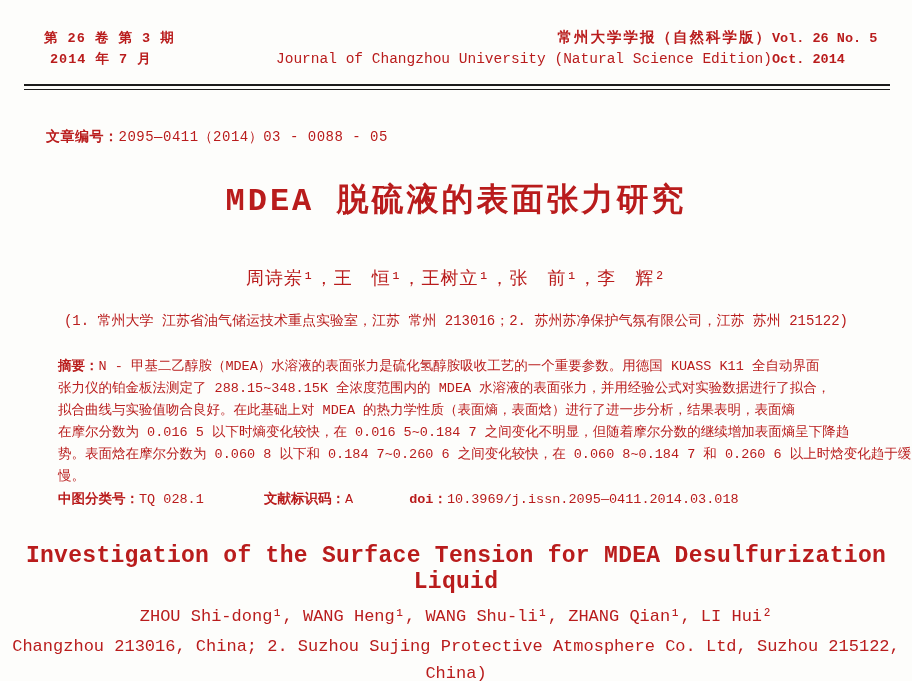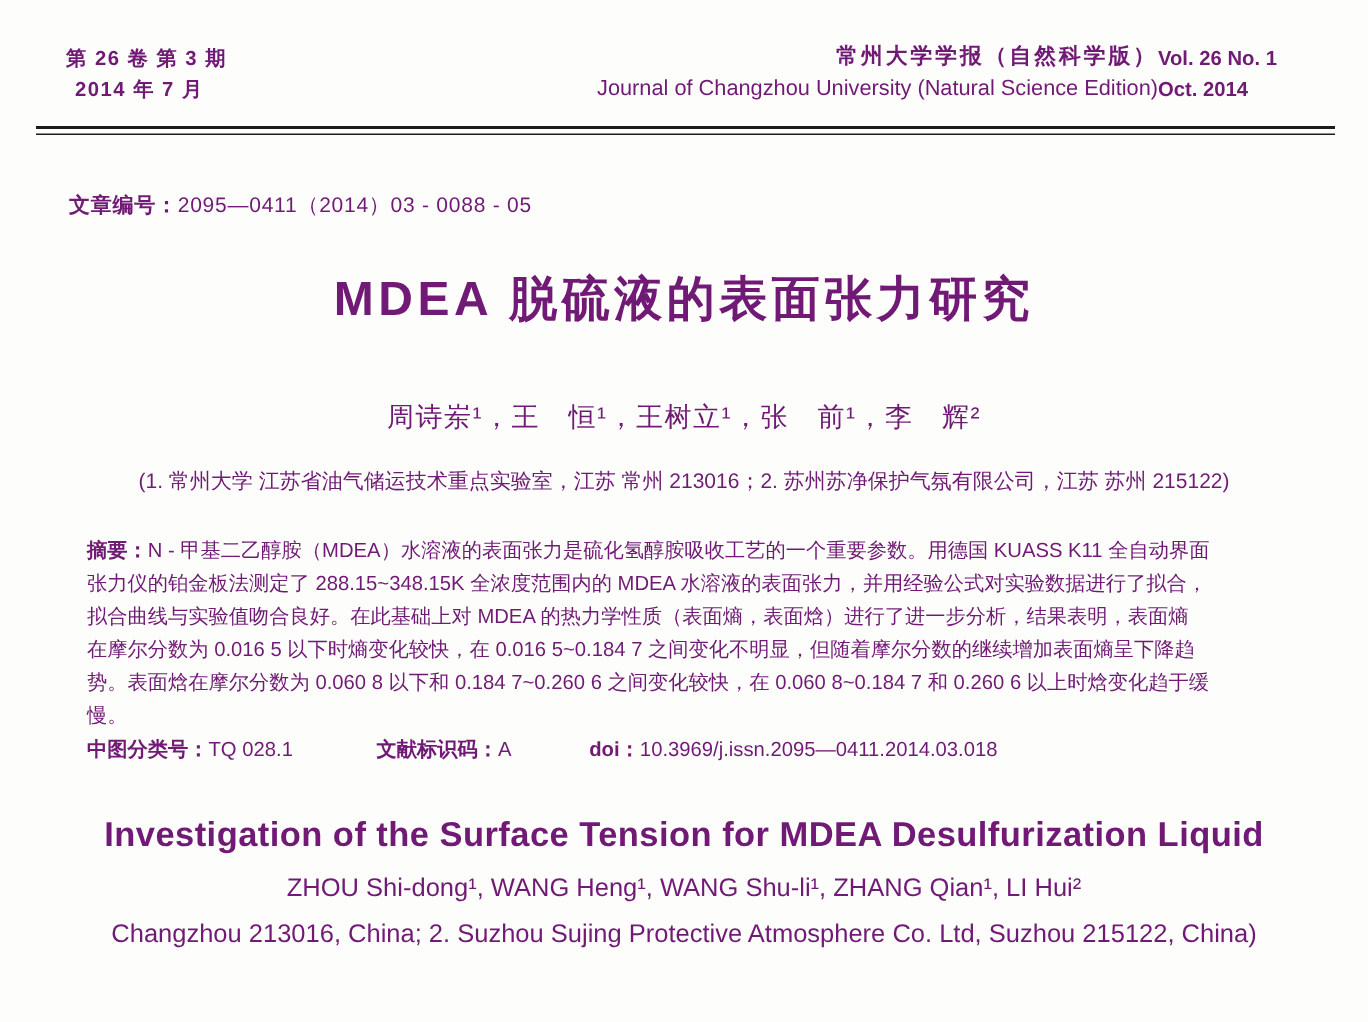--- a/index.html
+++ b/index.html
@@ -6,22 +6,22 @@
     margin: 0;
     padding: 0;
     background: #e8e8e6;
   }
   .page {
     position: relative;
     width: 912px;
     height: 681px;
     margin: 0 auto;
     background: #fdfdfb;
-    color: #701a75;
-    font-family: Liberation Sans, sans-serif;
+    color: #b91c1c;
+    font-family: Liberation Mono, monospace;
     overflow: hidden;
     box-sizing: border-box;
   }
   
   .journal-header {
     display: flex;
     align-items: flex-start;
     padding: 28px 30px 0 44px;
     box-sizing: border-box;
   }
@@ -135,21 +135,21 @@
   <div class="journal-header">
     <div class="jh-left">
       <div>第 26 卷 第 3 期</div>
       <div class="sub">2014 年 7 月</div>
     </div>
     <div class="jh-center">
       <div class="cn">常州大学学报（自然科学版）</div>
       <div class="en">Journal of Changzhou University (Natural Science Edition)</div>
     </div>
     <div class="jh-right">
-      <div>Vol. 26 No. 1</div>
+      <div>Vol. 26 No. 5</div>
       <div>Oct. 2014</div>
     </div>
   </div>
 
   <div class="double-rule"></div>
 
   <div class="article-no">
     <span class="lbl">文章编号：</span><span>2095—0411（2014）03 - 0088 - 05</span>
   </div>
 

